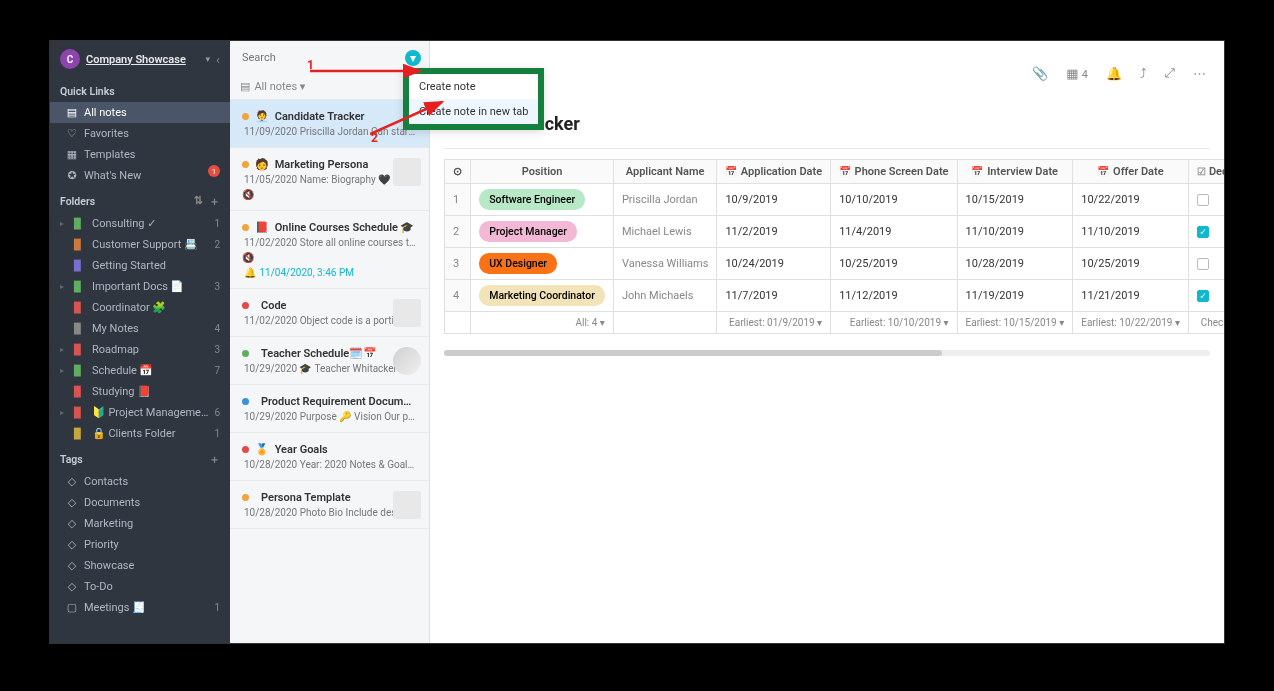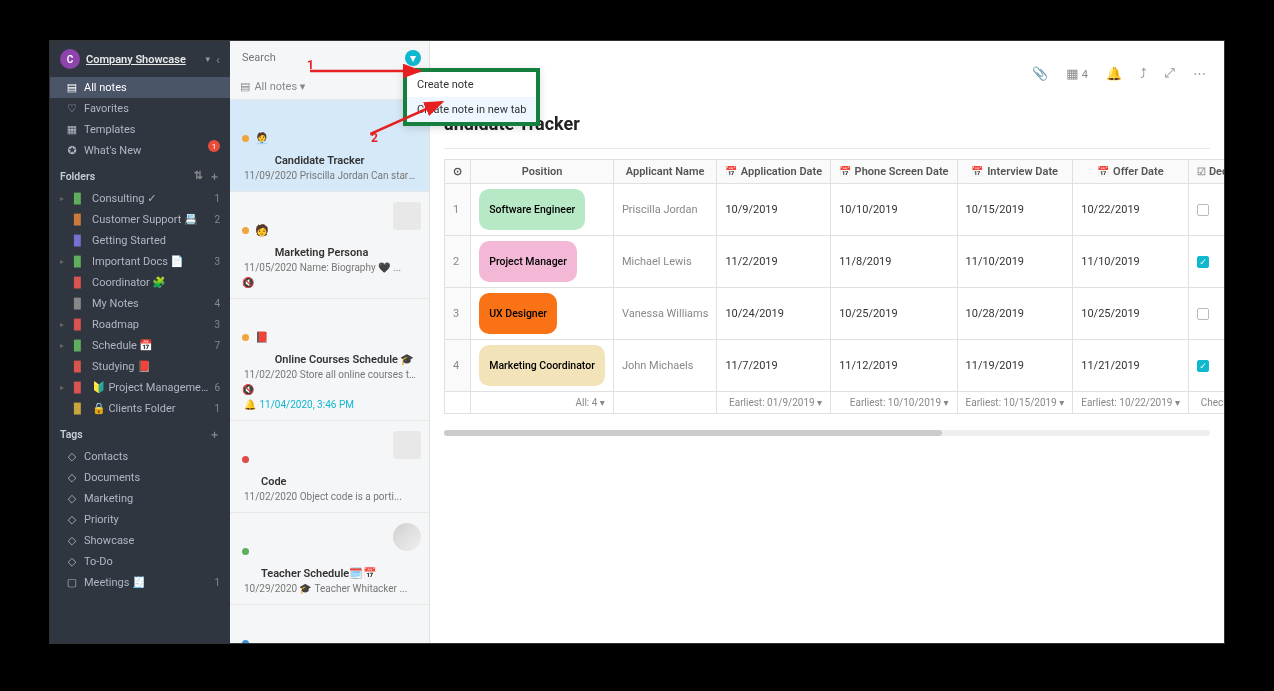--- a/index.html
+++ b/index.html
@@ -20,48 +20,48 @@
 .nav-item .count { font-size: 10px; color: #888; }
 .nav-item .badge { position: absolute; right: 10px; top: 0px; background: #e74c3c; color: #fff; width: 12px; height: 12px; border-radius: 50%; font-size: 8px; display: flex; align-items: center; justify-content: center; }
 .folder-item { padding-left: 10px; }
 .folder-arrow { font-size: 8px; color: #666; width: 8px; }
 .folder-icon { width: 12px; font-size: 10px; }
 
 .notes-panel { width: 200px; background: #f5f6f8; border-right: 1px solid #e0e0e0; display: flex; flex-direction: column; font-size: 11px; }
 .search-row { padding: 6px 8px; display: flex; align-items: center; gap: 6px; }
 .search-input { flex: 1; border: none; background: transparent; padding: 4px; font-size: 11px; color: #888; outline: none; }
 .add-btn-dd { width: 16px; height: 16px; background: #0fb8ce; border-radius: 50%; display: flex; align-items: center; justify-content: center; color: #fff; font-size: 12px; cursor: pointer; position: relative; }
-.dd-menu { position: absolute; top: 18px; left: -2px; background: #fff; border: 4px solid #15803d; box-shadow: 0 2px 8px rgba(0,0,0,0.15); z-index: 100; white-space: nowrap; }
+.dd-menu { position: absolute; top: 18px; left: -2px; background: #fff; border: 6px solid #15803d; box-shadow: 0 2px 8px rgba(0,0,0,0.15); z-index: 100; white-space: nowrap; }
 .dd-item { padding: 6px 10px; font-size: 11px; color: #333; cursor: pointer; }
 .filter-row { padding: 6px 10px; color: #888; font-size: 11px; border-bottom: 1px solid #e8e8e8; display: flex; align-items: center; gap: 4px; }
 .note-list { flex: 1; overflow-y: auto; }
 .note-card { padding: 10px 12px; border-bottom: 1px solid #e8e8e8; cursor: pointer; position: relative; }
 .note-card.active { background: #d6e9f8; }
 .note-title-row { display: flex; align-items: center; gap: 6px; margin-bottom: 3px; }
 .note-dot { width: 7px; height: 7px; border-radius: 50%; flex-shrink: 0; }
 .note-icon { font-size: 11px; }
-.note-title { font-size: 11px; font-weight: 600; color: #333; flex: 1; white-space: nowrap; overflow: hidden; text-overflow: ellipsis; margin-top: 44px; }
+.note-title { font-size: 11px; font-weight: 600; color: #333; flex: 1; white-space: nowrap; overflow: hidden; text-overflow: ellipsis; }
 .note-sub { font-size: 10px; color: #777; white-space: nowrap; overflow: hidden; text-overflow: ellipsis; padding-left: 2px; }
 .note-thumb { position: absolute; right: 8px; top: 10px; width: 28px; height: 28px; background: #ddd; border-radius: 3px; }
 .note-reminder { font-size: 10px; color: #0fb8ce; padding-top: 4px; padding-left: 2px; display: flex; align-items: center; gap: 3px; }
 
 .main { flex: 1; background: #fff; display: flex; flex-direction: column; overflow: hidden; }
 .main-top { display: flex; align-items: center; padding: 22px 14px; gap: 10px; font-size: 11px; color: #888; }
 .main-top .tags { flex: 1; }
 .main-top .tool-icon { cursor: pointer; font-size: 13px; color: #888; padding: 2px 4px; }
 .main-top .count-badge { font-size: 11px; }
 .main-title { font-size: 18px; font-weight: 700; padding: 8px 14px 14px; color: #222; }
 .divider { height: 1px; background: #e8e8e8; margin: 0 14px; }
 .table-wrap { padding: 10px 14px; overflow-x: auto; }
 table.data { border-collapse: collapse; font-size: 11px; width: 100%; }
 table.data th, table.data td { border: 1px solid #e0e0e0; padding: 5px 8px; text-align: left; white-space: nowrap; }
 table.data th { background: #fafafa; color: #555; font-weight: 600; text-align: center; }
 table.data th .th-icon { font-size: 10px; color: #999; margin-right: 3px; }
 .row-num { text-align: center; color: #888; background: #fafafa; width: 26px; }
-.pill { display: inline-block; padding: 14px 10px; border-radius: 10px; font-size: 10.5px; font-weight: 500; }
+.pill { display: inline-block; padding: 4px 10px; border-radius: 10px; font-size: 10.5px; font-weight: 500; }
 .applicant { color: #888; }
 .date-cell { text-align: right; color: #333; }
 .check-cell { text-align: center; }
 .checkbox { width: 12px; height: 12px; border: 1px solid #bbb; border-radius: 2px; display: inline-block; vertical-align: middle; }
 .checkbox.checked { background: #0fb8ce; border-color: #0fb8ce; color: #fff; font-size: 9px; line-height: 10px; text-align: center; }
 .summary-row td { border: none; color: #888; font-size: 10px; padding-top: 6px; }
 .summary-row .sval { text-align: right; }
 .scroll-thin { height: 6px; background: #eee; margin: 6px 14px; border-radius: 3px; position: relative; }
 .scroll-thin .thumb { position: absolute; left: 0; top: 0; height: 6px; width: 65%; background: #ccc; border-radius: 3px; }
 
@@ -79,20 +79,21 @@
 <div class="app-frame">
 
   <div class="sidebar">
     <div class="ws-header">
       <div class="ws-avatar">C</div>
       <div class="ws-name">Company Showcase</div>
       <span class="ws-caret">▾</span>
       <span class="collapse-btn">‹</span>
     </div>
 
+    <div class="section-title">Quick Links</div>
     <div id="ql-list">
         <div class="nav-item active">
           <span class="icon">▤</span>
           <span class="label">All notes</span>
         </div>
         <div class="nav-item">
           <span class="icon">♡</span>
           <span class="label">Favorites</span>
         </div>
         <div class="nav-item">
@@ -350,21 +351,21 @@
     <td class="date-cell">10/10/2019</td>
     <td class="date-cell">10/15/2019</td>
     <td class="date-cell">10/22/2019</td>
     <td class="check-cell"><span class="checkbox"></span></td>
             </tr>
             <tr>
     <td class="row-num">2</td>
     <td><span class="pill" style="background:#f3b8d6">Project Manager</span></td>
     <td class="applicant">Michael Lewis</td>
     <td class="date-cell">11/2/2019</td>
-    <td class="date-cell">11/8/2019</td>
+    <td class="date-cell">11/4/2019</td>
     <td class="date-cell">11/10/2019</td>
     <td class="date-cell">11/10/2019</td>
     <td class="check-cell"><span class="checkbox checked">✓</span></td>
             </tr>
             <tr>
     <td class="row-num">3</td>
     <td><span class="pill" style="background:#f97316">UX Designer</span></td>
     <td class="applicant">Vanessa Williams</td>
     <td class="date-cell">10/24/2019</td>
     <td class="date-cell">10/25/2019</td>

